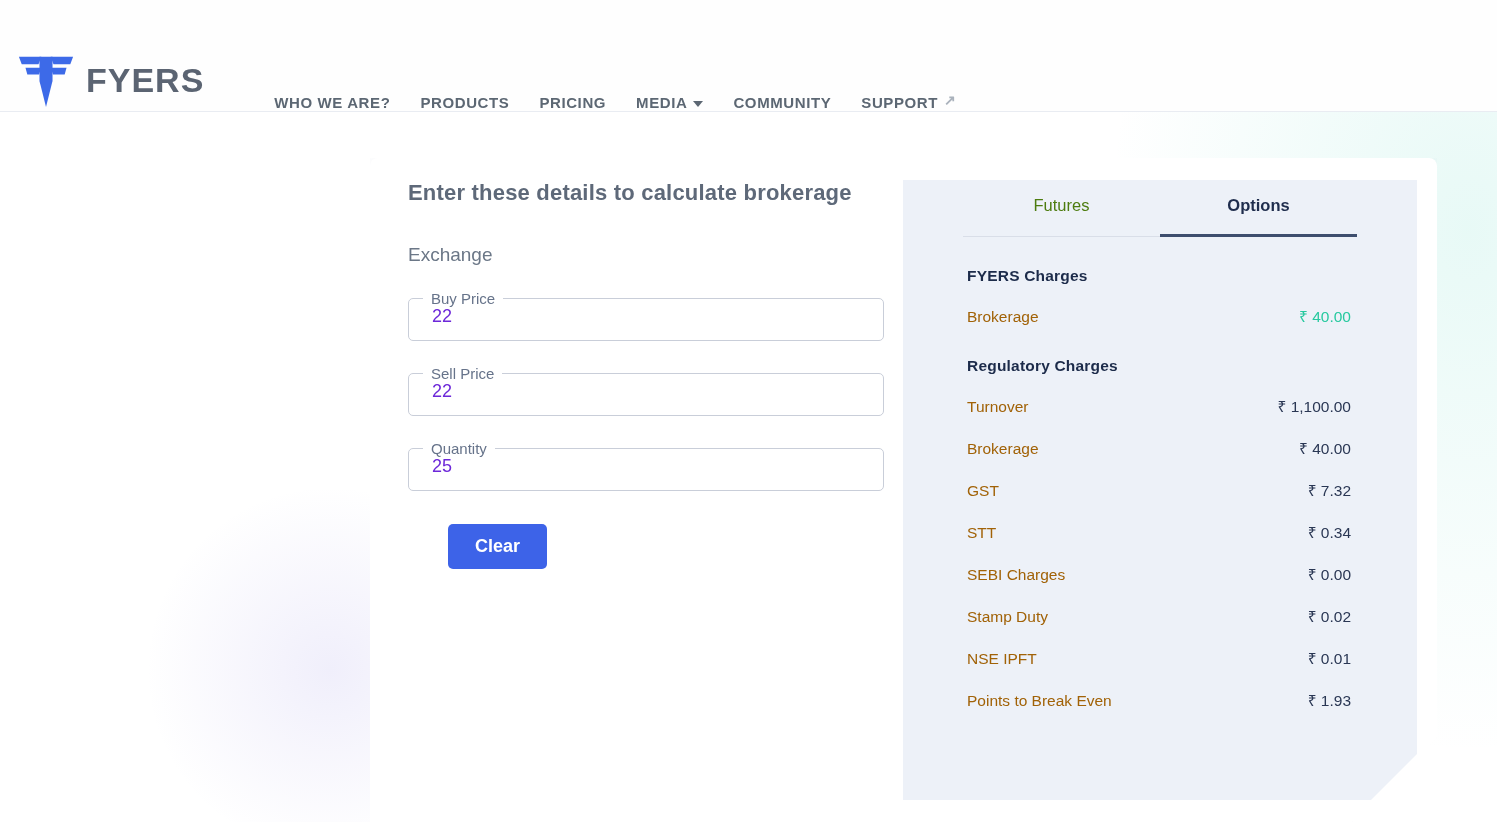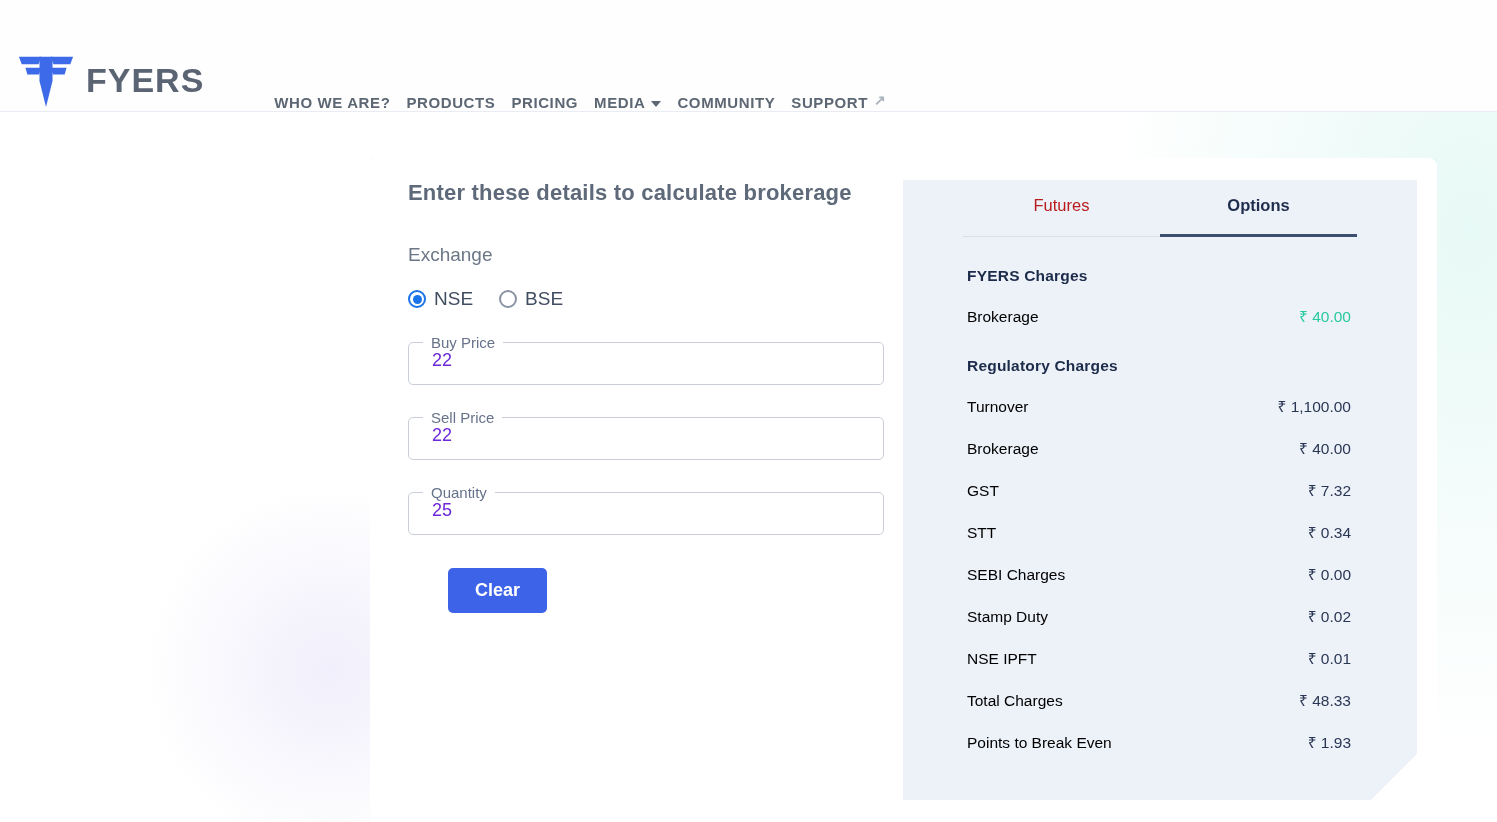--- a/index.html
+++ b/index.html
@@ -13,21 +13,21 @@
     pointer-events:none; }
   .bg-blob-right { position:absolute; right:-140px; top:40px; width:560px; height:760px;
     background:radial-gradient(ellipse at 70% 25%, rgba(110,220,200,0.16) 0%, rgba(110,220,200,0.0) 65%);
     pointer-events:none; }
 
   
   .header { position:relative; height:112px; background:#fefefe;
     border-bottom:1px solid #e9ecf2; display:flex; align-items:flex-end; z-index:5; }
   .brand { display:flex; align-items:center; gap:12px; margin-left:18px; cursor:pointer; }
   .brand-name { font-size:34px; font-weight:bold; color:#5b6472; letter-spacing:1px; }
-  .nav { display:flex; align-items:center; margin-left:70px; gap:16px; }
+  .nav { display:flex; align-items:center; margin-left:70px; gap:30px; }
   .nav-item { display:flex; align-items:center; gap:6px; color:#5c6773; font-size:15px;
     font-weight:bold; letter-spacing:0.6px; cursor:pointer; text-decoration:none; }
   .caret { width:0; height:0; border-left:5px solid transparent; border-right:5px solid transparent;
     border-top:6px solid #5c6773; display:inline-block; margin-top:2px; }
   .ext-arrow { color:#aab2bc; font-size:14px; margin-top:-6px; }
 
   
   .card { position:absolute; left:370px; top:158px; width:1067px; height:664px;
     background:#ffffff; border-radius:8px 8px 0 0;
     box-shadow:0 4px 38px rgba(140,150,190,0.12);
@@ -56,29 +56,29 @@
 
   .clear-btn { margin-top:33px; background:#3d63e8; color:#ffffff; border:none;
     border-radius:5px; padding:12px 27px; font-size:18px; font-weight:bold;
     cursor:pointer; font-family:"Liberation Sans", sans-serif;margin-left:40px; }
 
   
   .panel { position:absolute; left:533px; top:22px; width:514px; height:620px;
     background:#edf1f8;
     clip-path:polygon(0 0, 100% 0, 100% calc(100% - 46px), calc(100% - 46px) 100%, 0 100%); }
   .tabs { display:flex; margin:5px 60px 0 60px; }
-  .tab { flex:1; text-align:center; padding:11px 0 13px; font-size:16.5px; color:#b91c1c;
+  .tab { flex:1; text-align:center; padding:11px 0 13px; font-size:16.5px; color:#4d7c0f;
     border-bottom:1px solid #d9dee8; cursor:pointer; }
   .tab.active { color:#1f2d4d; font-weight:bold; border-bottom:3px solid #3e4e6e; padding-bottom:19px; }
 
   .panel-body { padding:0 66px 0 64px; }
   .sec-heading { font-size:15.5px; font-weight:bold; color:#1c2b4a; margin-top:30px;
     letter-spacing:0.2px; }
   .crow { display:flex; justify-content:space-between; align-items:baseline; margin-top:20px; }
-  .crow .lbl { font-size:15.5px; color:#000000; }
+  .crow .lbl { font-size:15.5px; color:#a16207; }
   .crow .val { font-size:15.5px; color:#2a3754; }
   .crow .val.green { color:#27c99f; }
 </style>
 </head>
 <body>
 
 <div class="bg-blob-left"></div>
 <div class="bg-blob-right"></div>
 
 <header class="header">
@@ -118,30 +118,20 @@
         <span class="ext-arrow">↗</span>
       </a>
     </nav>
 </header>
 
 <div class="card">
 
   <div class="form-col">
     <div class="form-title">Enter these details to calculate brokerage</div>
     <div class="exchange-label">Exchange</div>
-    <div class="radio-row" id="radios">
-        <label class="radio-opt">
-          <span class="rb checked"></span>
-          <span>NSE</span>
-        </label>
-        <label class="radio-opt">
-          <span class="rb"></span>
-          <span>BSE</span>
-        </label>
-      </div>
     <div id="fields">
         <div class="field"><span class="field-label">Buy Price</span><input type="text" value="22" style=""></div>
         <div class="field"><span class="field-label">Sell Price</span><input type="text" value="22" style=""></div>
         <div class="field"><span class="field-label">Quantity</span><input type="text" value="25" style=""></div>
       </div>
     <button class="clear-btn">Clear</button>
   </div>
 
   <div class="panel">
     <div class="tabs" id="tabs">
@@ -177,24 +167,20 @@
         </div>
         <div class="crow">
           <span class="lbl">Stamp Duty</span>
           <span class="val">₹ 0.02</span>
         </div>
         <div class="crow">
           <span class="lbl">NSE IPFT</span>
           <span class="val">₹ 0.01</span>
         </div>
         <div class="crow">
-          <span class="lbl">Total Charges</span>
-          <span class="val">₹ 48.33</span>
-        </div>
-        <div class="crow">
           <span class="lbl">Points to Break Even</span>
           <span class="val">₹ 1.93</span>
         </div>
       </div>
 
   </div>
 
 </div>
 
 </body></html>

